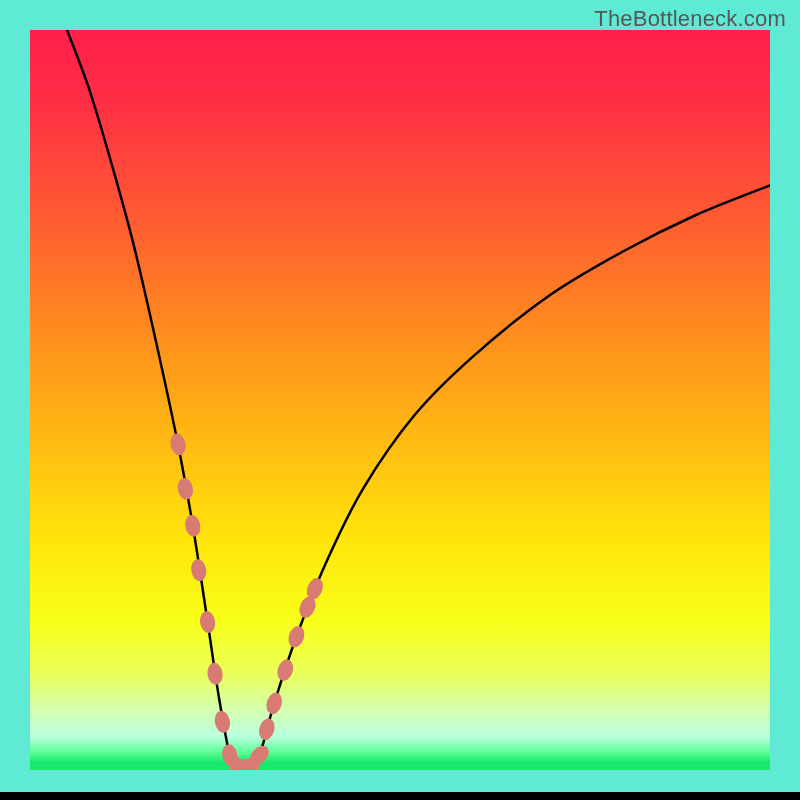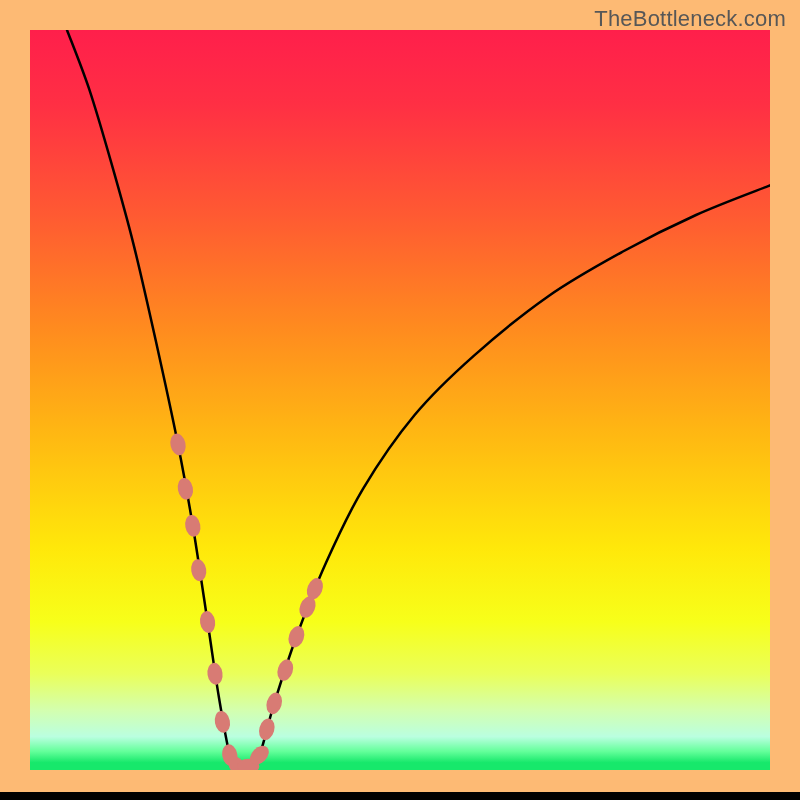--- a/index.html
+++ b/index.html
@@ -1,21 +1,21 @@
 <!DOCTYPE html>
 <html><head>
 <meta charset="utf-8">
 <style>
   * { margin: 0; padding: 0; box-sizing: border-box; }
   html, body { width: 800px; height: 800px; overflow: hidden; background: #000; }
   .frame {
     position: absolute;
     left: 0; top: 0;
     width: 800px; height: 792px;
-    background: #fdba74;
+    background: #5eead4;
   }
   .plot {
     position: absolute;
     left: 30px; top: 30px;
     width: 740px; height: 740px;
     overflow: hidden;
   }
   .watermark {
     position: absolute;
     top: 6px; right: 14px;

